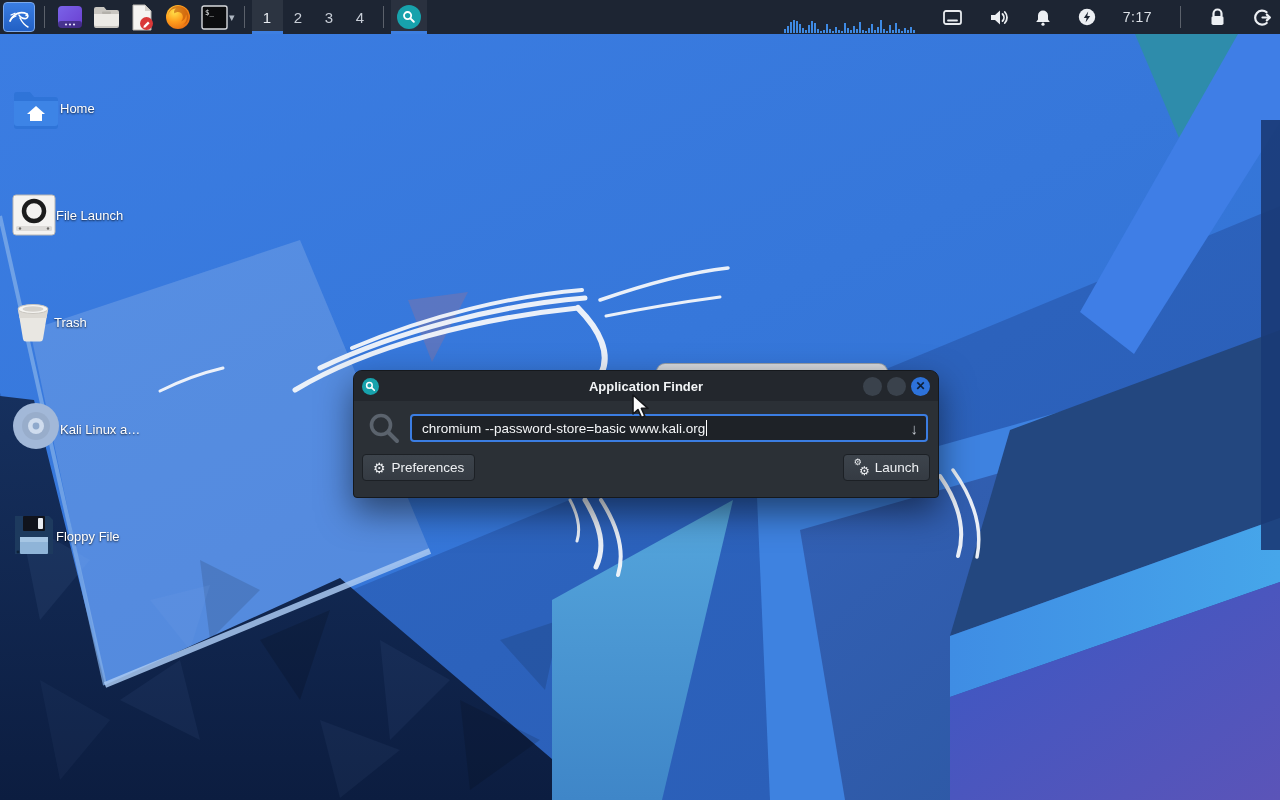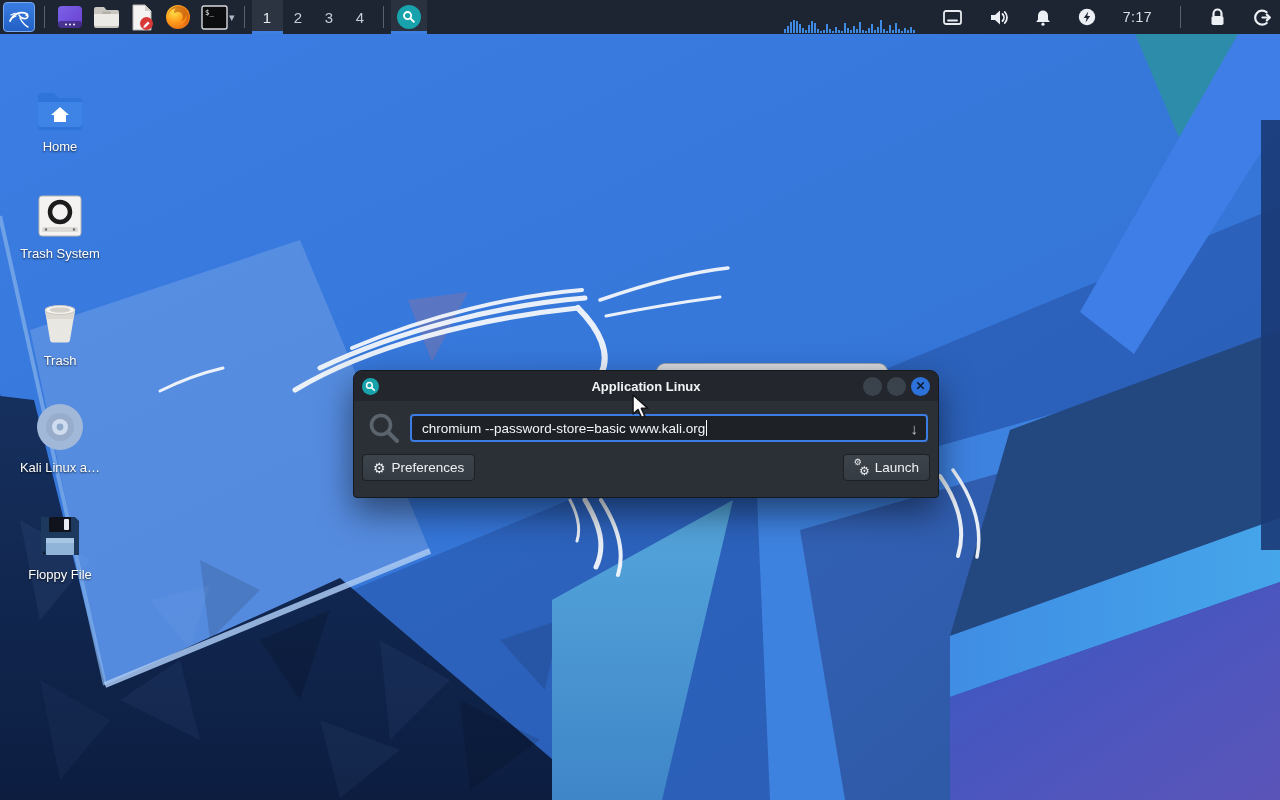--- a/index.html
+++ b/index.html
@@ -32,21 +32,21 @@
   .task-btn::after { content:""; position:absolute; left:0; right:0; bottom:0; height:3px; background:#3e7fe1; }
   .teal-circle { width:24px; height:24px; border-radius:50%; background:#17a2ac;
                  display:flex; align-items:center; justify-content:center; }
   #cpu-graph { width:132px; height:100%; display:flex; align-items:flex-end; gap:1px; padding-bottom:1px; }
   .cpubar { width:2px; background:#3e8ae4; flex:0 0 auto; }
   .tray-icon { display:flex; align-items:center; justify-content:center; }
   .clock { font-size:14px; color:#dde2e8; letter-spacing:.5px; }
 
   
   .dicon { position:absolute; left:12px; width:96px; height:100px; z-index:2;
-           display:flex; flex-direction:column; align-items:center;justify-content:flex-end; }
+           display:flex; flex-direction:row; align-items:center; }
   .dicon .glyph { height:50px; display:flex; align-items:flex-end; justify-content:center; }
   .dicon .lbl { margin-top:9px; font-size:13px; color:#ffffff;
                 text-shadow:0 1px 2px rgba(0,0,0,.75); white-space:nowrap; }
 
   
   #behind-window { position:absolute; left:656px; top:363px; width:232px; height:22px;
                    border-radius:9px 9px 0 0; z-index:3;
                    background:linear-gradient(180deg,#d8dbdf,#bfc3c9);
                    border:1px solid #9aa0a8; border-bottom:none; }
 
@@ -191,21 +191,21 @@
   <div class="dicon" style="top:161px">
     <div class="glyph">
       <svg width="44" height="42" viewBox="0 0 44 42">
         <rect x="1" y="1" width="42" height="40" rx="3" fill="#f4f3f1" stroke="#b9b7b4" stroke-width="1"></rect>
         <circle cx="22" cy="17" r="10" fill="none" stroke="#1c1c1c" stroke-width="4.5"></circle>
         <rect x="4" y="32" width="36" height="5" rx="1.5" fill="#dddbd8"></rect>
         <circle cx="8" cy="34.5" r="1.2" fill="#6d6b68"></circle>
         <circle cx="36" cy="34.5" r="1.2" fill="#6d6b68"></circle>
       </svg>
     </div>
-    <div class="lbl">Trash System</div>
+    <div class="lbl">File Launch</div>
   </div>
 
   <div class="dicon" style="top:375px">
     <div class="glyph">
       <svg width="48" height="48" viewBox="0 0 48 48">
         <circle cx="24" cy="24" r="23" fill="#a2b8d8"></circle>
         <circle cx="24" cy="24" r="14" fill="rgba(0,0,0,.06)"></circle>
         <circle cx="24" cy="24" r="8" fill="#cfdcee"></circle>
         <circle cx="24" cy="24" r="3.4" fill="#8fa9cc"></circle>
       </svg>
@@ -236,21 +236,21 @@
         <circle cx="6" cy="39" r="1.4" fill="#0e2138"></circle>
       </svg>
     </div>
     <div class="lbl">Floppy File</div>
   </div>
 
   <div id="behind-window"></div>
 
   <div id="finder">
     <div class="titlebar">
-      <div class="title">Application Linux</div>
+      <div class="title">Application Finder</div>
       <div class="tb-icon">
         <svg width="11" height="11" viewBox="0 0 11 11">
           <circle cx="4.4" cy="4.4" r="2.8" fill="none" stroke="#ffffff" stroke-width="1.5"></circle>
           <line x1="6.6" y1="6.6" x2="9.3" y2="9.3" stroke="#ffffff" stroke-width="1.6" stroke-linecap="round"></line>
         </svg>
       </div>
       <div class="tb-btns">
         <div class="tb-btn"></div>
         <div class="tb-btn"></div>
         <div class="tb-btn close">✕</div>

